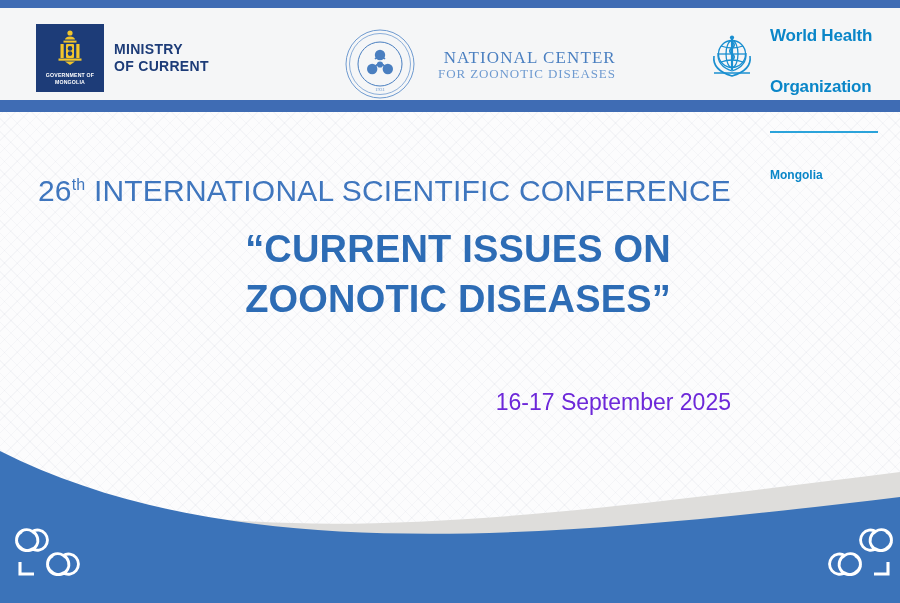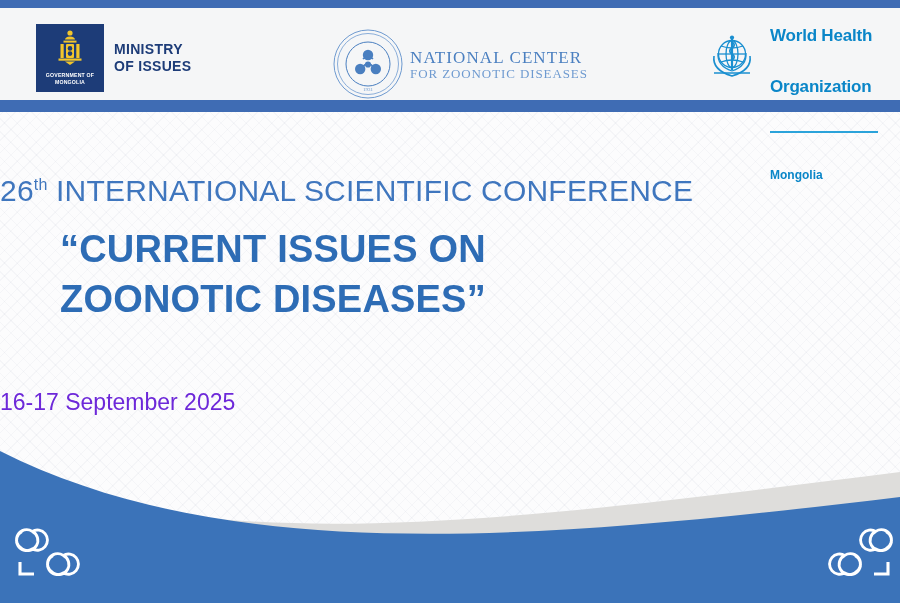--- a/index.html
+++ b/index.html
@@ -39,35 +39,35 @@
   .emblem-art{margin-top:4px;}
   .emblem-cap{
     color:#ffffff;font-size:5.2px;font-weight:bold;letter-spacing:.2px;
     line-height:7px;text-align:center;position:absolute;bottom:6px;left:0;right:0;
   }
   .moh-text{
     color:#1d3c78;font-size:14px;font-weight:bold;line-height:17px;letter-spacing:.3px;
   }
 
   
-  .logo-ncz{position:absolute;left:332px;top:20px;display:flex;align-items:center;gap:6px;}
+  .logo-ncz{position:absolute;left:344px;top:20px;display:flex;align-items:center;gap:22px;text-align:right;}
   .ncz-text{display:flex;flex-direction:column;justify-content:center;}
   .ncz-l1{color:#4a7fc0;font-family:"Liberation Serif",serif;font-size:17px;letter-spacing:1.1px;line-height:19px;}
   .ncz-l2{color:#6e9ad0;font-family:"Liberation Serif",serif;font-size:13px;letter-spacing:.9px;line-height:13px;}
 
   
   .logo-who{position:absolute;left:702px;top:18px;display:flex;align-items:flex-start;gap:8px;}
   .who-text{display:flex;flex-direction:column;gap:32px;}
   .who-l1{color:#0a86c8;font-size:17px;font-weight:bold;line-height:19px;letter-spacing:-.2px;}
   .who-l2{color:#0a86c8;font-size:17px;font-weight:bold;line-height:19px;letter-spacing:-.2px;}
   .who-rule{width:108px;height:1.6px;background:#2ba3da;margin:3px 0 3px 0;}
   .who-l3{color:#0a86c8;font-size:12px;font-weight:bold;line-height:14px;}
 
   
-  .body-wrap{position:absolute;left:0;top:112px;width:731px;height:360px;z-index:4;text-align:left;}
+  .body-wrap{position:absolute;left:0;top:112px;width:731px;height:360px;z-index:4;text-align:right;}
   .conf-line{
     margin-top:62px;color:#3f76be;font-size:30px;font-weight:normal;letter-spacing:.2px;
     white-space:nowrap;
   }
   .conf-line sup{font-size:16px;vertical-align:super;}
   .title{
     margin-top:16px;color:#2d6cb5;font-size:38px;font-weight:bold;line-height:50px;
     letter-spacing:.2px;padding:0 60px;
   }
   .datebox{margin-top:62px;color:#6d28d9;font-size:23px;line-height:32px;}
@@ -114,21 +114,21 @@
             <circle cx="21" cy="25.6" r="2.3"></circle>
           </g>
         </svg>
         <div class="emblem-cap">
           <span>GOVERNMENT OF</span><br>
           <span>MONGOLIA</span>
         </div>
       </div>
       <div class="moh-text">
         <div>MINISTRY</div>
-        <div>OF ISSUES</div>
+        <div>OF CURRENT</div>
       </div>
     </div>
 
     <div class="logo-ncz">
       <svg width="72" height="72" viewBox="0 0 72 72">
         <circle cx="36" cy="36" r="34" fill="none" stroke="#6e9ad0" stroke-width="1"></circle>
         <circle cx="36" cy="36" r="30.5" fill="none" stroke="#6e9ad0" stroke-width="0.8"></circle>
         <circle cx="36" cy="36" r="22" fill="none" stroke="#4a7fc0" stroke-width="1"></circle>
         <g fill="#4a7fc0">
           <circle cx="36" cy="27" r="5.2"></circle>

